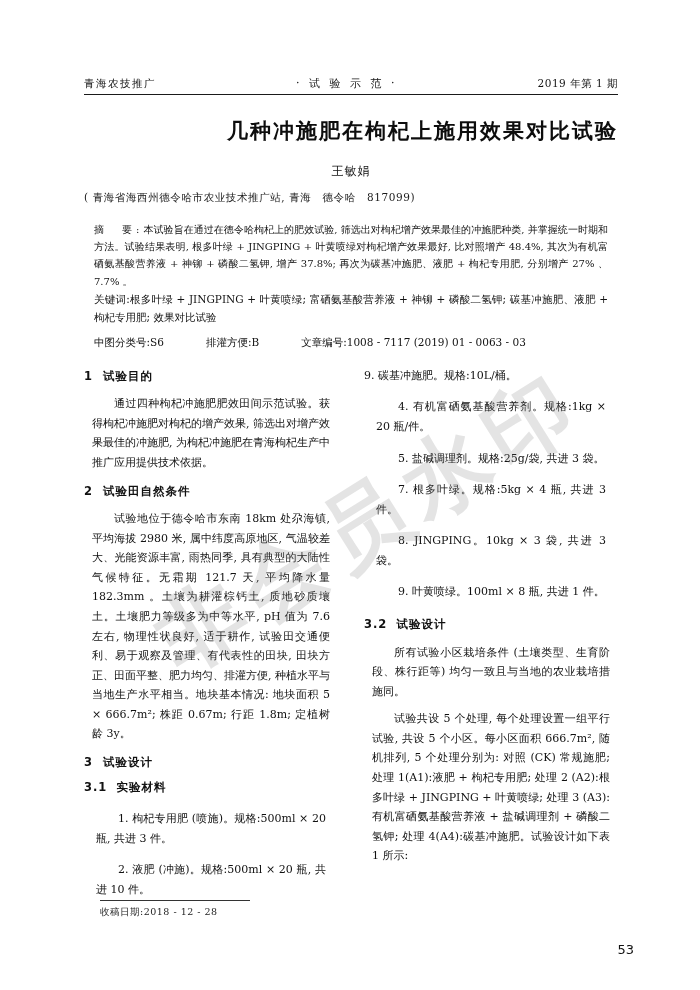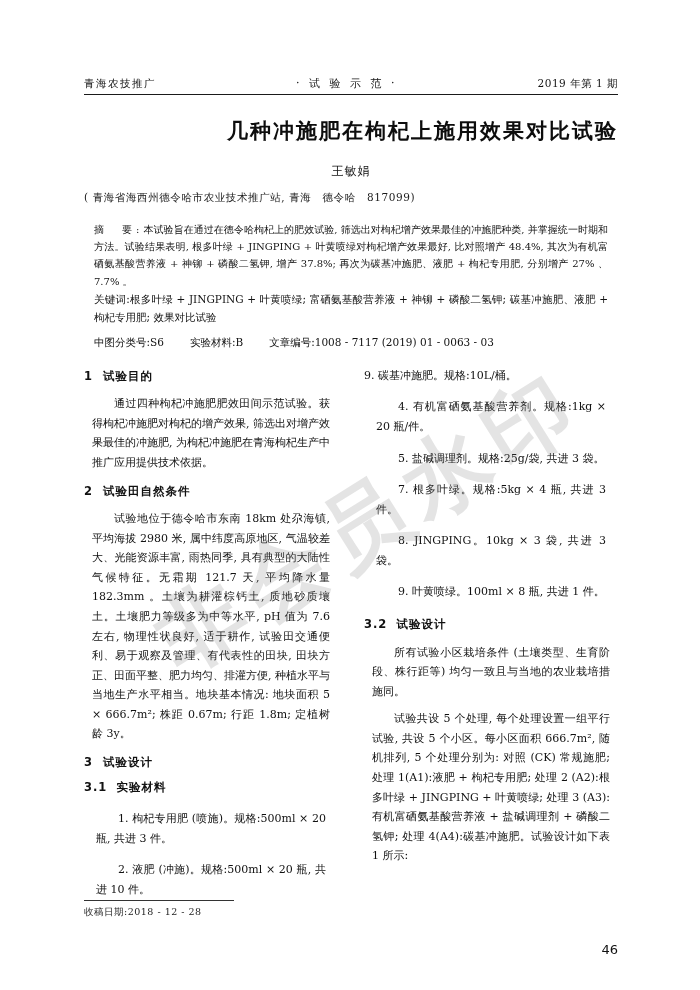--- a/index.html
+++ b/index.html
@@ -87,21 +87,21 @@
     font-size: 10.5px;
     line-height: 1.72;
     text-align: justify;
     padding: 0 10px;
     color: #121212;
   }
   .classline {
     margin-top: 10px;
     font-size: 10.5px;
     display: flex;
-    gap: 26px;
+    gap: 42px;
     padding: 0 10px;
     color: #121212;
   }
 
   
   .columns {
     margin-top: 16px;
     display: flex;
     gap: 26px;
   }
@@ -132,21 +132,21 @@
     text-indent: 2em;
   }
   p.cont {
     margin: 0;
     text-indent: 0;
   }
 
   
   .footer {
     position: absolute;
-    left: 84px;
+    left: 100px;
     top: 900px;
     width: 534px;
   }
   .foot-rule {
     width: 150px;
     border-top: 1px solid #333;
   }
   .foot-date {
     font-size: 9.5px;
     margin-top: 5px;
@@ -198,21 +198,21 @@
       <div class="abstract-block">
         <span class="abs-label">摘　要:</span><span>本试验旨在通过在德令哈枸杞上的肥效试验, 筛选出对枸杞增产效果最佳的冲施肥种类, 并掌握统一时期和方法。试验结果表明, 根多叶绿 + JINGPING + 叶黄喷绿对枸杞增产效果最好, 比对照增产 48.4%, 其次为有机富硒氨基酸营养液 + 神铆 + 磷酸二氢钾, 增产 37.8%; 再次为碳基冲施肥、液肥 + 枸杞专用肥, 分别增产 27% 、7.7% 。</span>
       </div>
 
       <div class="keywords">
         <span>关键词:</span><span>根多叶绿 + JINGPING + 叶黄喷绿; 富硒氨基酸营养液 + 神铆 + 磷酸二氢钾; 碳基冲施肥、液肥 + 枸杞专用肥; 效果对比试验</span>
       </div>
 
       <div class="classline">
         <span>中图分类号:S6</span>
-        <span>实验材料:B</span>
+        <span>排灌方便:B</span>
         <span>文章编号:1008 - 7117 (2019) 01 - 0063 - 03</span>
       </div>
 
       <div class="columns">
 
         <div class="col">
           <div class="sec-h first">
             <span class="sec-num">1</span>
             <span>试验目的</span>
           </div>
@@ -253,17 +253,17 @@
         </div>
 
       </div>
     </div>
 
     <div class="watermark">非会员水印</div>
 
     <div class="footer">
       <div class="foot-rule"></div>
       <div class="foot-date">收稿日期:2018 - 12 - 28</div>
-      <div class="page-no">46</div>
+      <div class="page-no">53</div>
     </div>
 
   </div>
 </div>
 
 </body></html>

